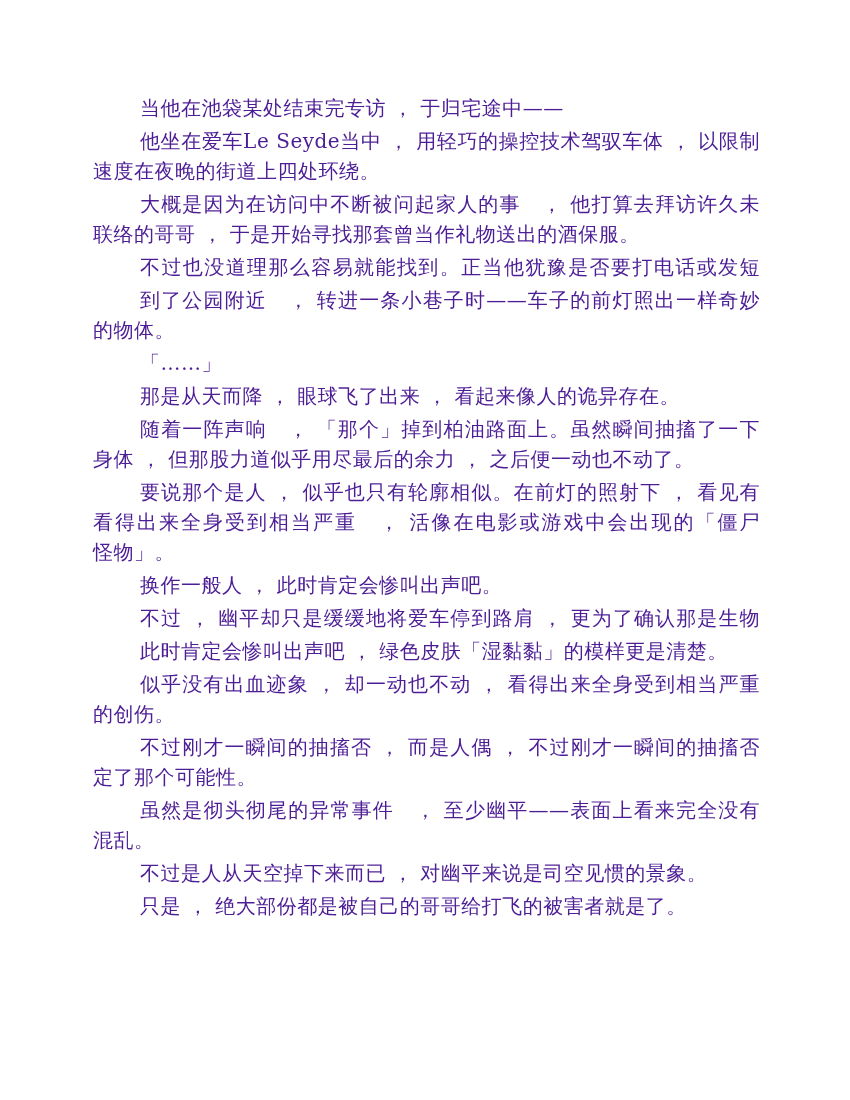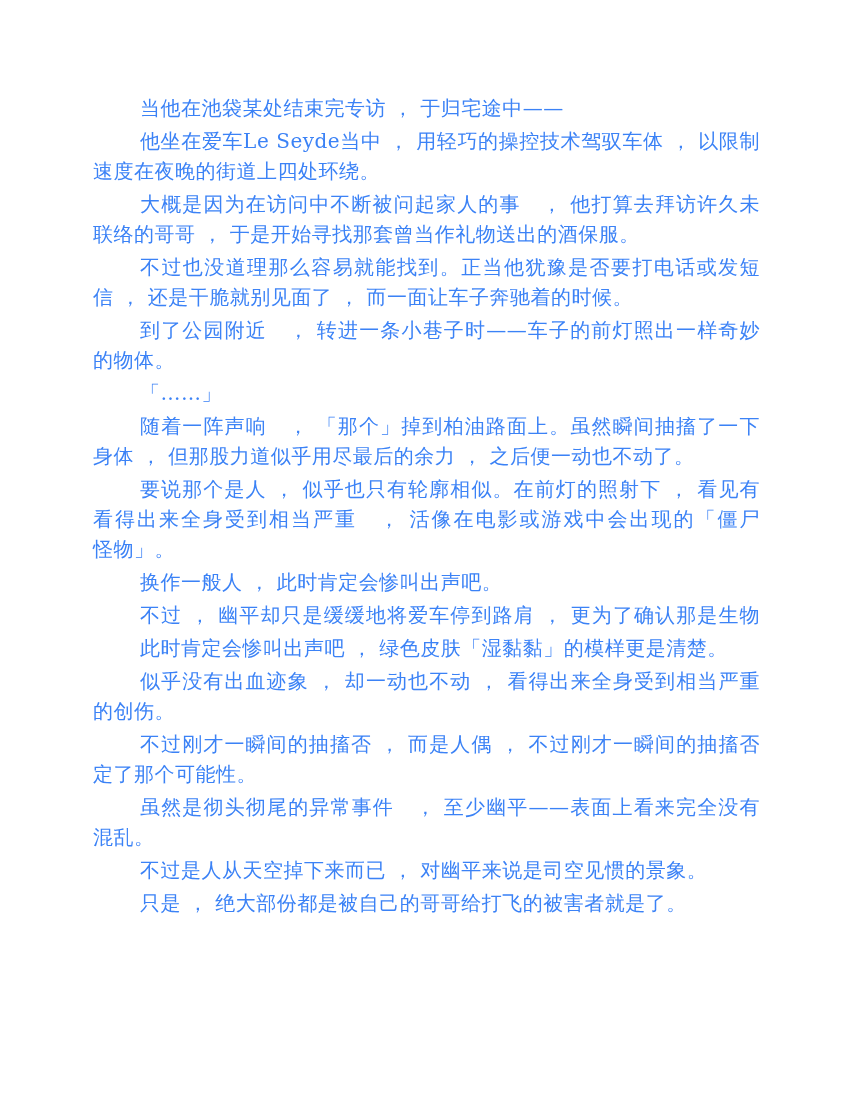--- a/index.html
+++ b/index.html
@@ -43,42 +43,44 @@
   
   .line.fill {
     text-align: justify;
     text-align-last: justify;
   }
 </style>
 </head>
 <body style="background: rgb(255, 255, 255);">
 
 <div class="page">
-  <main class="text-block" id="text-block" style="color: #3b82f6;">
+  <main class="text-block" id="text-block" style="color: #4c1d95;">
       <div class="para">
         <div class="line first">当他在池袋某处结束完专访 ， 于归宅途中——</div>
       </div>
       <div class="para">
         <div class="line first fill">他坐在爱车Le Seyde当中 ， 用轻巧的操控技术驾驭车体 ， 以限制</div>
         <div class="line">速度在夜晚的街道上四处环绕。</div>
       </div>
       <div class="para">
         <div class="line first fill">大概是因为在访问中不断被问起家人的事　， 他打算去拜访许久未</div>
         <div class="line">联络的哥哥 ， 于是开始寻找那套曾当作礼物送出的酒保服。</div>
       </div>
       <div class="para">
         <div class="line first fill">不过也没道理那么容易就能找到。正当他犹豫是否要打电话或发短</div>
-        <div class="line">信 ， 还是干脆就别见面了 ， 而一面让车子奔驰着的时候。</div>
       </div>
       <div class="para">
         <div class="line first fill">到了公园附近　， 转进一条小巷子时——车子的前灯照出一样奇妙</div>
         <div class="line">的物体。</div>
       </div>
       <div class="para">
         <div class="line first">「……」</div>
+      </div>
+      <div class="para">
+        <div class="line first">那是从天而降 ， 眼球飞了出来 ， 看起来像人的诡异存在。</div>
       </div>
       <div class="para">
         <div class="line first fill">随着一阵声响　， 「那个」掉到柏油路面上。虽然瞬间抽搐了一下</div>
         <div class="line">身体 ， 但那股力道似乎用尽最后的余力 ， 之后便一动也不动了。</div>
       </div>
       <div class="para">
         <div class="line first fill">要说那个是人 ， 似乎也只有轮廓相似。在前灯的照射下 ， 看见有</div>
         <div class="line fill">看得出来全身受到相当严重　， 活像在电影或游戏中会出现的「僵尸</div>
         <div class="line">怪物」。</div>
       </div>

